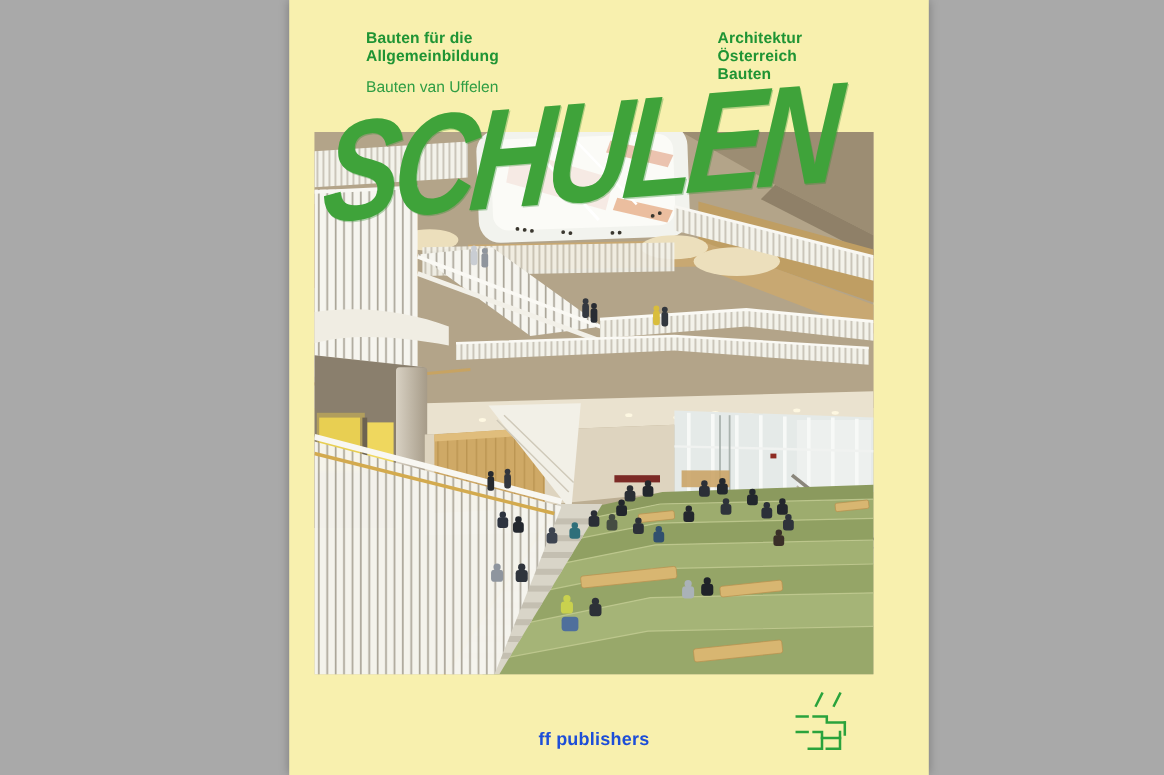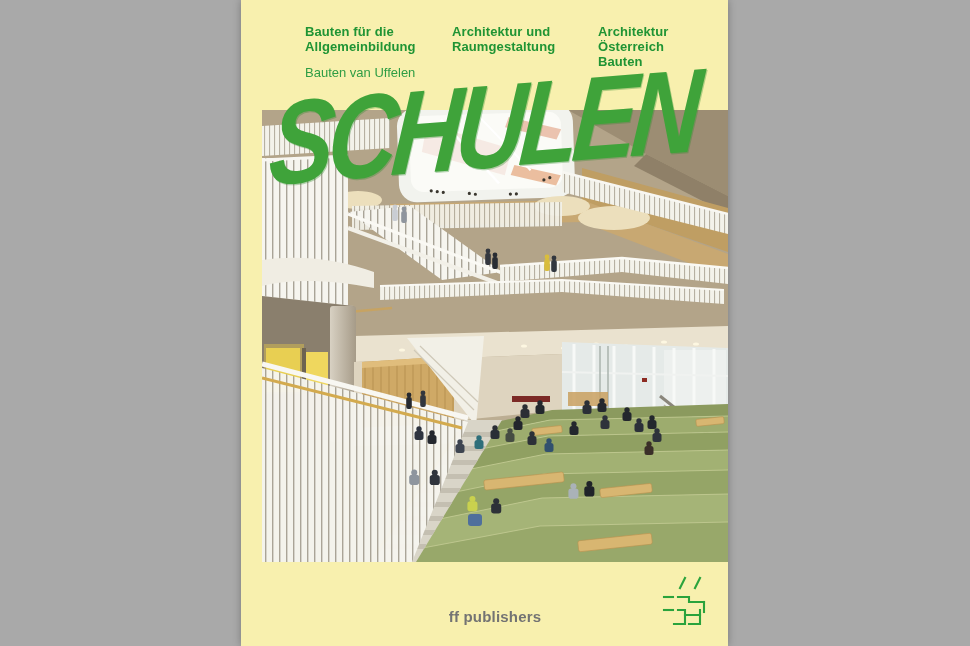--- a/index.html
+++ b/index.html
@@ -2,21 +2,21 @@
 <html><head>
 <meta charset="utf-8">
 <style>
   html,body{margin:0;padding:0;}
   .stage{
     position:relative;width:970px;height:646px;overflow:hidden;
     background:#a9a9a9;
     font-family:"Liberation Sans", sans-serif;
   }
   .cover{
-    position:absolute;left:241px;top:0;width:487px;height:646px;
+    position:absolute;left:241px;top:0;width:533px;height:646px;
     background:#f8f0ae;
     box-shadow:0 0 8px rgba(0,0,0,.28);
     text-decoration:underline;
   }
   .hdr-col{position:absolute;top:24px;color:#1f9434;font-weight:bold;
     font-size:13px;line-height:15px;letter-spacing:.1px;}
   .hdr-col .ln{display:block;}
   .col1{left:64px;} .col2{left:211px;} .col3{left:357px;}
   .author{position:absolute;left:64px;top:65px;color:#2f9d44;
     font-size:13px;font-weight:normal;}
@@ -25,37 +25,33 @@
   .big-title{
     position:absolute;left:34px;top:84px;z-index:5;
     color:#3fa33a;font-weight:bold;font-style:italic;
     font-size:97px;line-height:97px;letter-spacing:-6px;
     transform:rotate(-4.5deg) skewX(-9deg) scaleY(1.22);
     transform-origin:0 0;white-space:nowrap;
     text-shadow:1px 1px 0 rgba(50,140,45,.35);
   }
   .publisher{
     position:absolute;left:21px;top:608px;width:466px;text-align:center;
-    color:#737373;font-weight:bold;font-size:15px;letter-spacing:.2px;
+    color:#1d4ed8;font-weight:bold;font-size:15px;letter-spacing:.2px;
   }
   .logo{position:absolute;left:411px;top:572px;width:66px;height:66px;}
 </style>
 </head>
 <body>
 
 <div class="stage">
   <div class="cover">
 
     <div class="hdr-col col1">
       <span class="ln">Bauten für die</span>
       <span class="ln">Allgemeinbildung</span>
-    </div>
-    <div class="hdr-col col2">
-      <span class="ln">Architektur und</span>
-      <span class="ln">Raumgestaltung</span>
     </div>
     <div class="hdr-col col3">
       <span class="ln">Architektur</span>
       <span class="ln">Österreich</span>
       <span class="ln">Bauten</span>
     </div>
     <div class="author">Bauten van Uffelen</div>
 
     <div class="photo-wrap">
       <svg width="466" height="452" viewBox="0 0 466 452" xmlns="http://www.w3.org/2000/svg">

